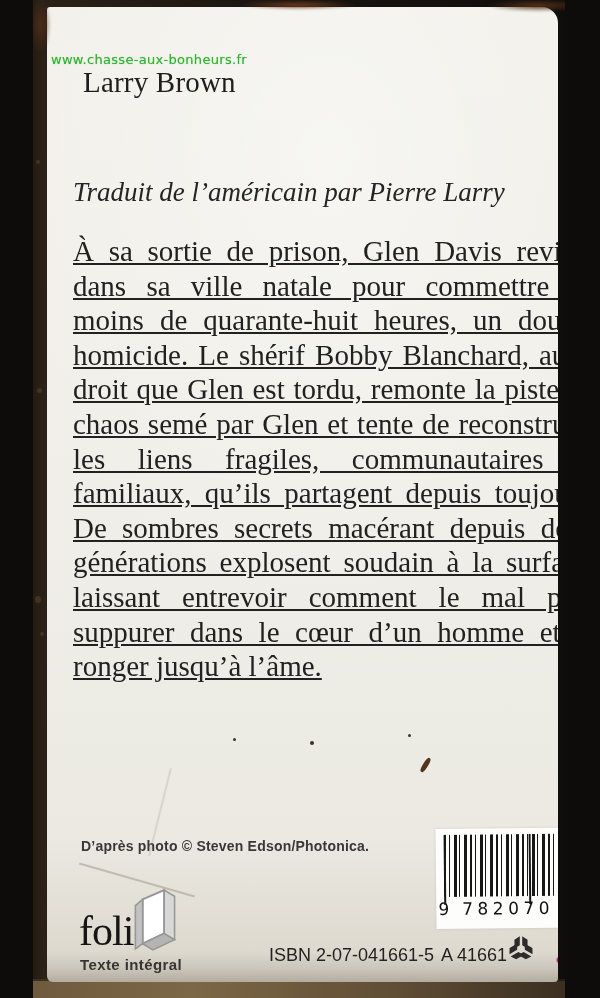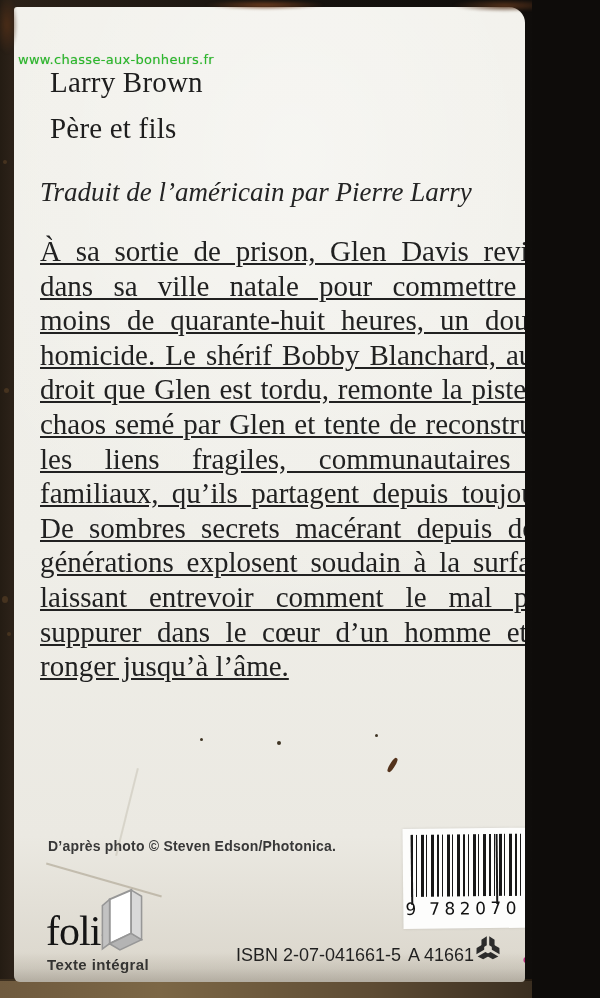--- a/index.html
+++ b/index.html
@@ -1,18 +1,18 @@
 <!DOCTYPE html>
 <html><head>
 <meta charset="utf-8">
 <style>
   html,body{margin:0;padding:0;background:#0e0c0a;}
   .photo{position:relative;width:532px;height:998px;overflow:hidden;
     background:linear-gradient(90deg,#241c13 0%,#2b2118 2%,#17130f 55%,#0f0d0b 100%);
-    font-family:"Liberation Serif",serif;}
+    font-family:"Liberation Serif",serif;margin-left:33px;}
   
   .page-edge-left{position:absolute;left:0;top:4px;bottom:12px;width:16px;z-index:2;
     background:linear-gradient(180deg,#7a5c3c 0%,#c9b априлл 0%,#c9b592 6%,#d9c8a7 28%,#c6b089 55%,#d1bd9a 80%,#a88e66 97%,#6b543a 100%);}
   .edge-speck{position:absolute;border-radius:50%;background:#46331f;z-index:3;}
   
   .cover{position:absolute;left:14px;top:7px;right:7px;bottom:16px;z-index:2;overflow:hidden;
     border-radius:3px 16px 4px 6px;
     background:
       radial-gradient(120% 80% at 55% 15%,rgba(255,255,255,0.40),rgba(255,255,255,0) 60%),
       linear-gradient(180deg,#f1f0ea 0%,#efeee8 55%,#ebe9e2 85%,#ddd9cf 97%,#cfcabf 100%);}
@@ -80,21 +80,20 @@
   <div class="stain" style="left:205px;top:0px;width:120px;height:10px;background:radial-gradient(closest-side,#6b3a1d,rgba(107,58,29,0));"></div>
   <div class="stain" style="left:452px;top:-1px;width:105px;height:13px;background:radial-gradient(closest-side,#53301a,rgba(83,48,26,0));"></div>
   <div class="stain" style="left:548px;top:-3px;width:55px;height:20px;background:radial-gradient(closest-side,#2e190d,rgba(46,25,13,0));"></div>
 
   <div class="cover">
 
     <div class="watermark">www.chasse-aux-bonheurs.fr</div>
 
     <div class="author-block">
       <div>Larry Brown</div>
-      <div>Père et fils</div>
     </div>
 
     <div class="translator">Traduit de l’américain par Pierre Larry</div>
 
     <div class="blurb">
       <p>À sa sortie de prison, Glen Davis revient dans sa ville natale pour commettre en moins de quarante-huit heures, un double homicide. Le shérif Bobby Blanchard, aussi droit que Glen est tordu, remonte la piste du chaos semé par Glen et tente de reconstruire les liens fragiles, communautaires et familiaux, qu’ils partagent depuis toujours. De sombres secrets macérant depuis deux générations explosent soudain à la surface, laissant entrevoir comment le mal peut suppurer dans le cœur d’un homme et le ronger jusqu’à l’âme.</p>
     </div>
 
     <div class="speck" style="left:186px;top:731px;width:3px;height:3px;"></div>
     <div class="speck" style="left:263px;top:734px;width:4px;height:4px;"></div>

